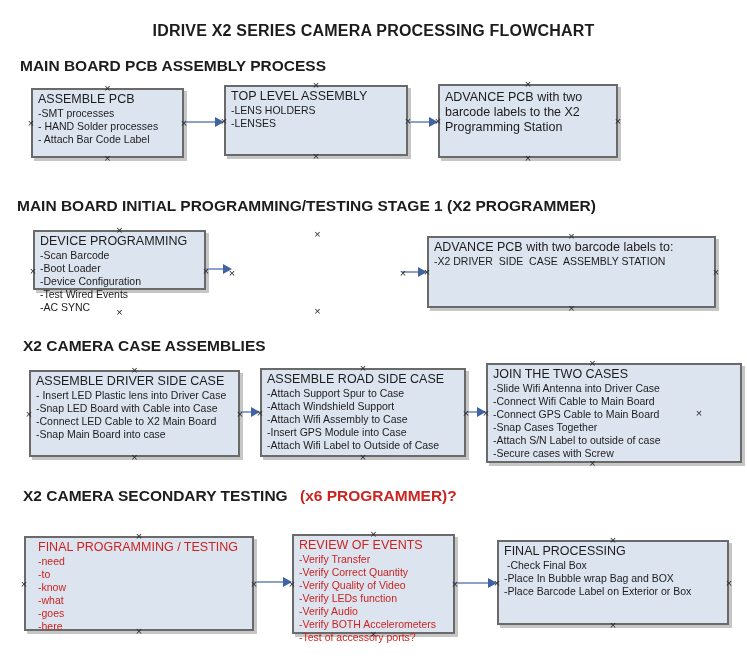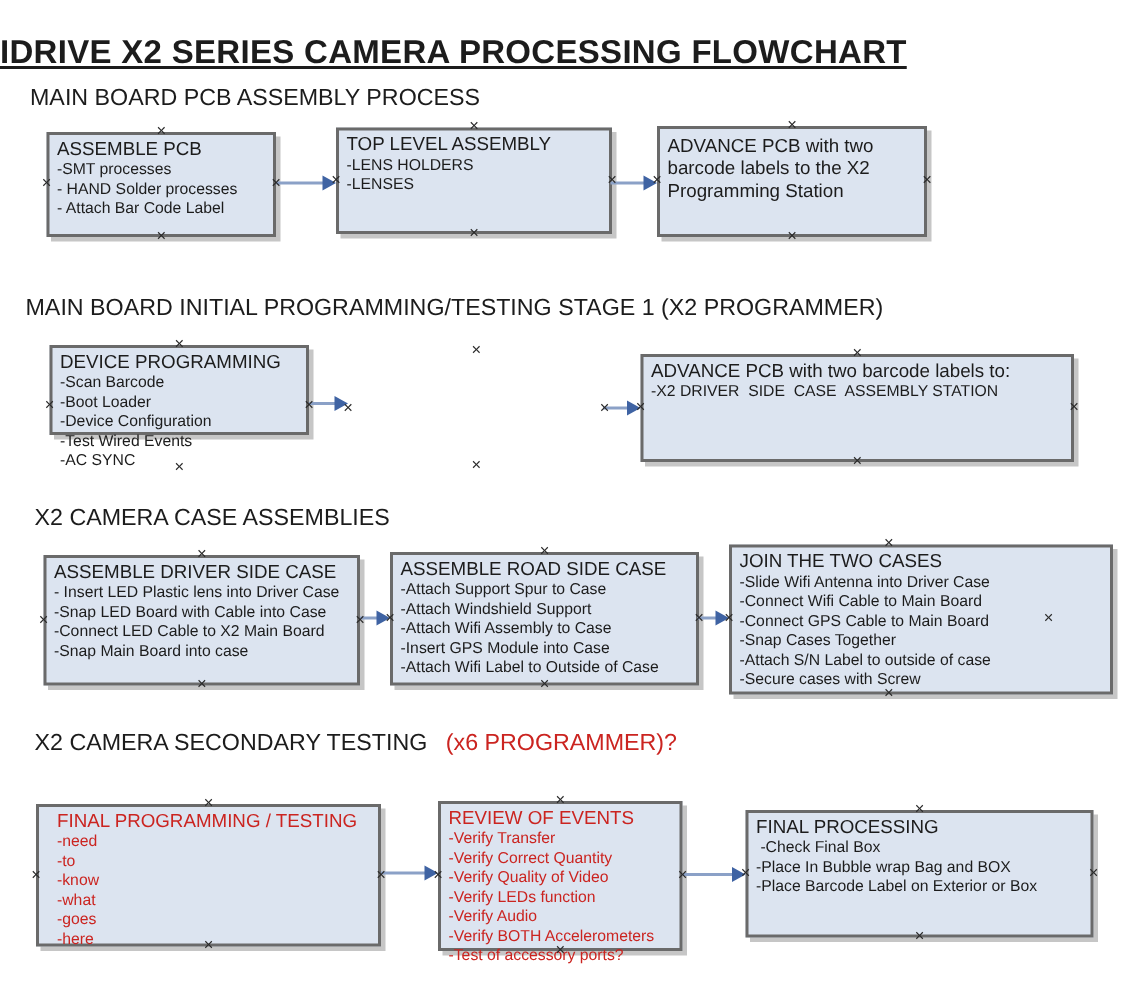--- a/index.html
+++ b/index.html
@@ -9,32 +9,31 @@
     height: 662px;
     background: #ffffff;
     font-family: "Liberation Sans", sans-serif;
     color: var(--ink, #1c1c1c);
     overflow: hidden;
   }
   .chart-title {
     position: absolute;
     left: 0; top: 22px;
     width: 100%;
-    text-align: left;
-    font-size: 22px;
+    text-align: center;
+    font-size: 16px;
     font-weight: bold;
     letter-spacing: 0.2px;
     color: var(--ink, #1c1c1c);
     white-space: nowrap;
-    text-decoration: underline;
   }
   .section-heading {
     position: absolute;
     font-size: 15.5px;
-    font-weight: normal;
+    font-weight: bold;
     white-space: nowrap;
     color: var(--ink, #1c1c1c);
   }
   .section-heading .red-text { color: var(--red, #cb2420); margin-left: 8px; }
   .box {
     position: absolute;
     box-sizing: border-box;
     background: var(--box-fill, #dce4f0);
     border: 2px solid var(--box-border, #6a6a6a);
     box-shadow: 3px 3px 0 var(--box-shadow, #c6c6c6);

